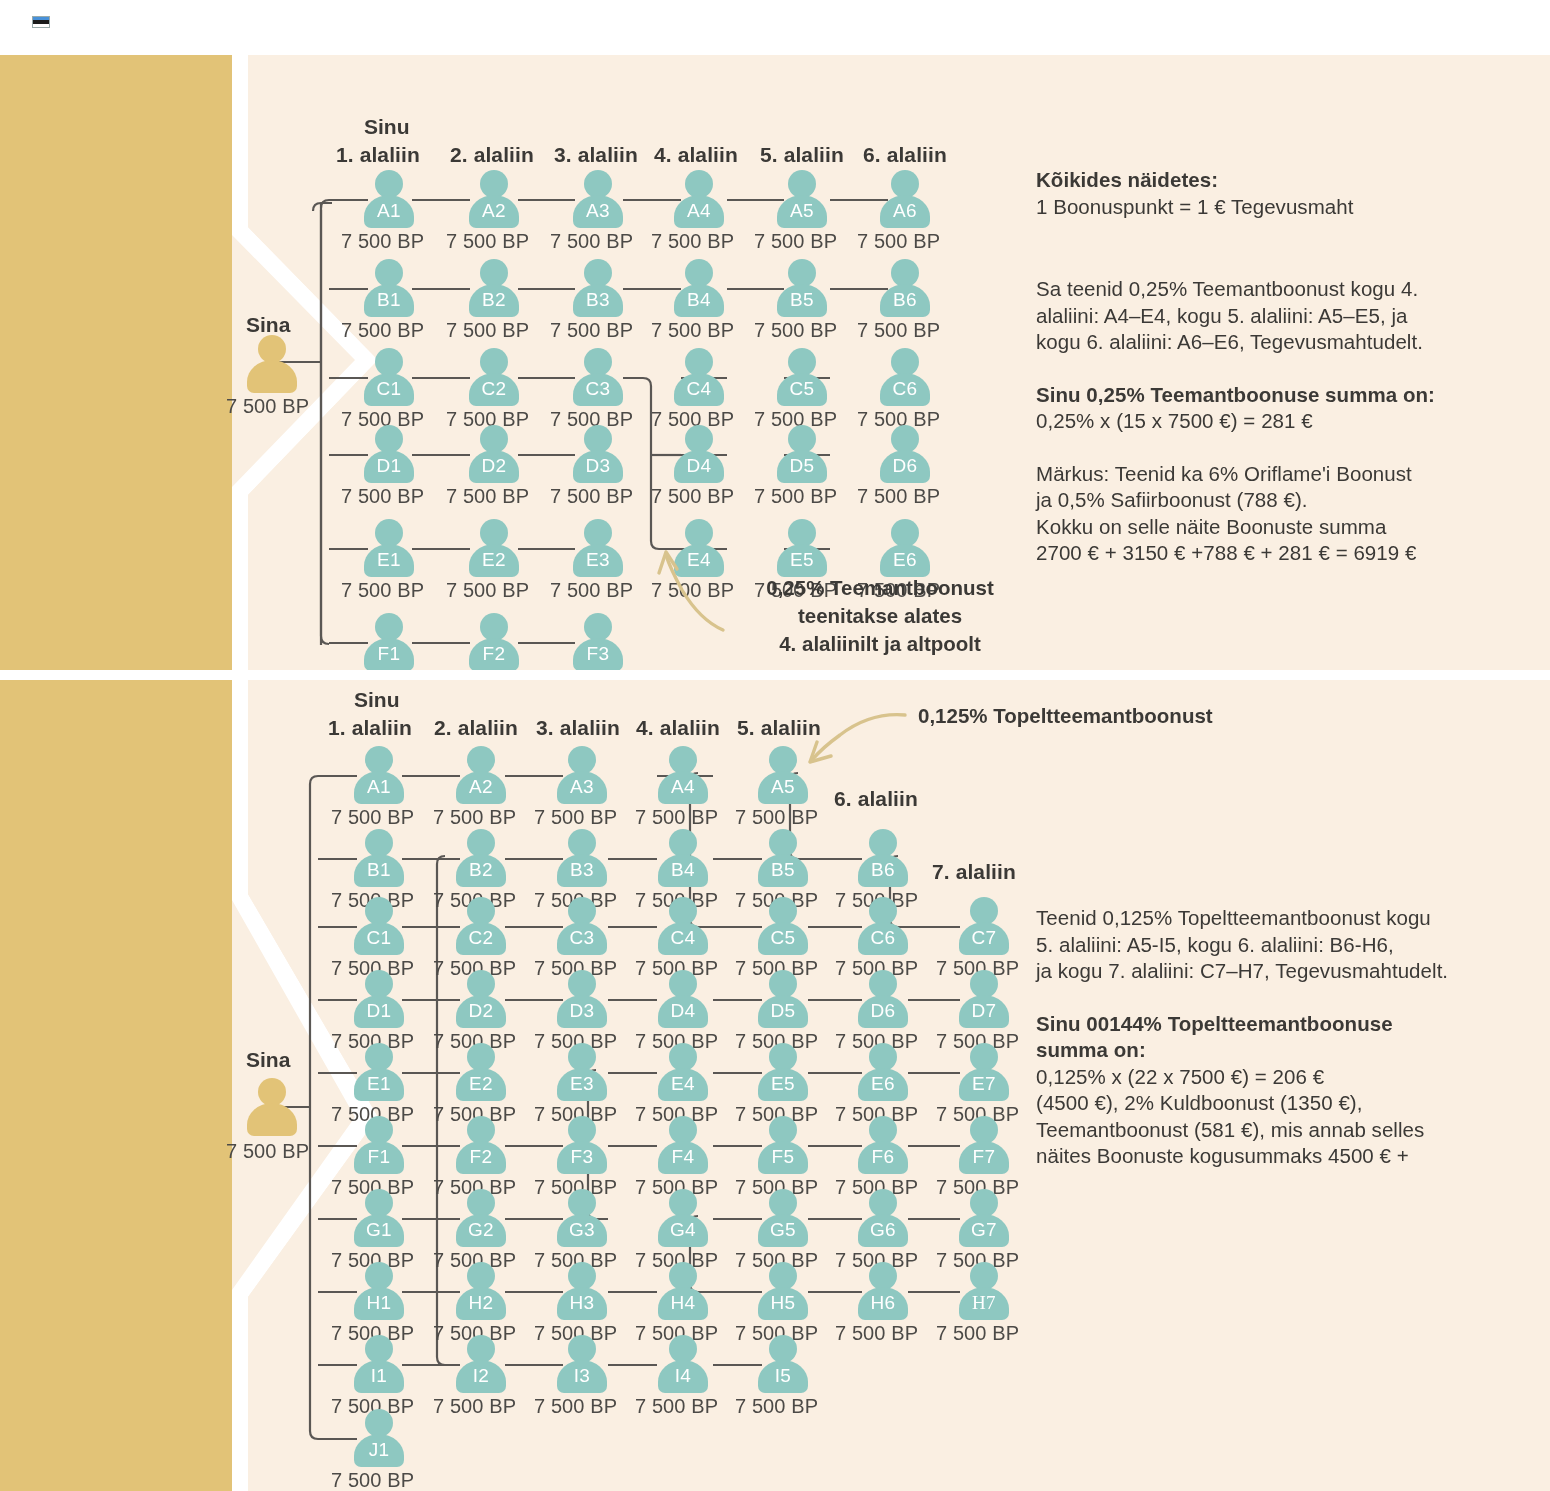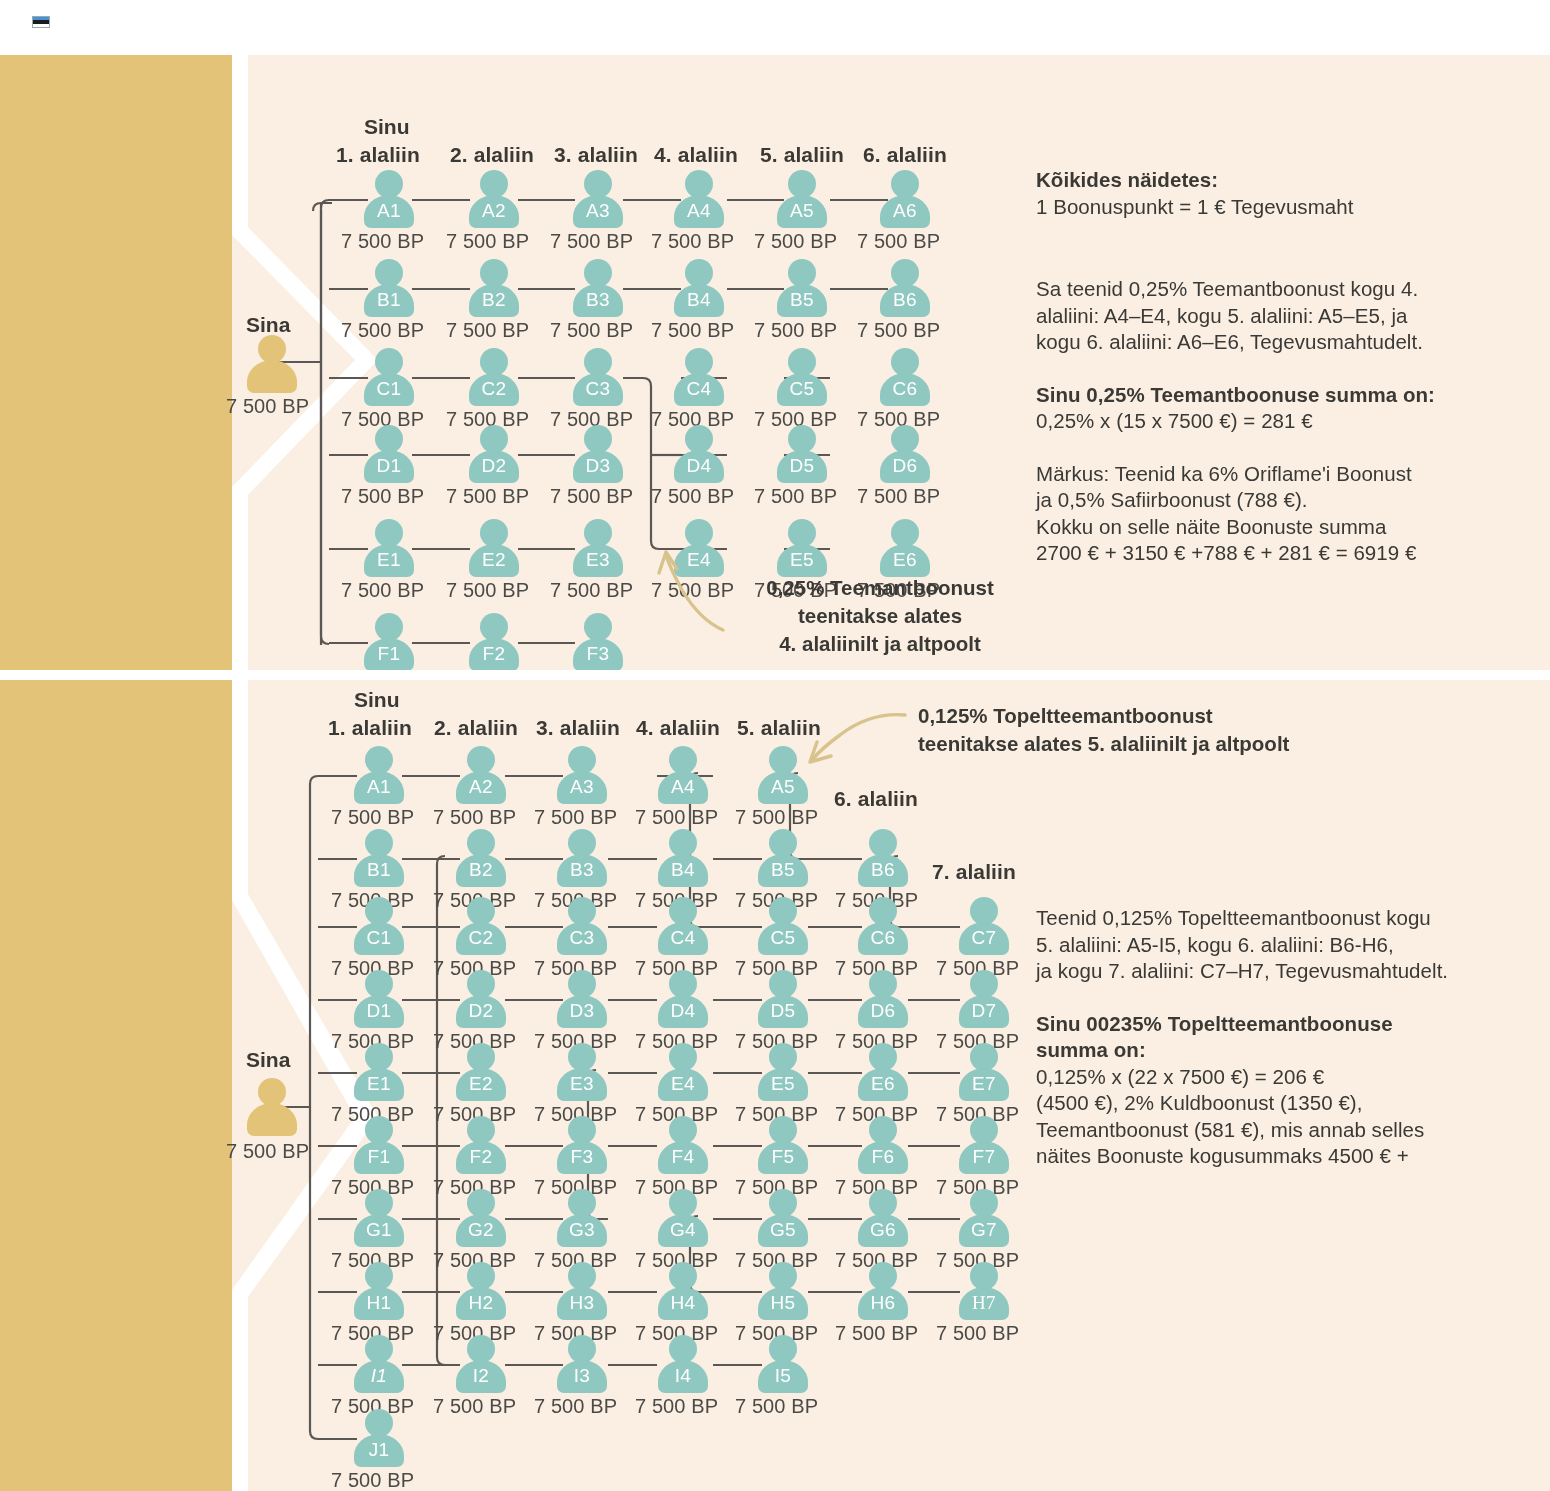--- a/index.html
+++ b/index.html
@@ -835,21 +835,21 @@
           <div class="body"></div>
           <div class="code">H6</div>
         </div>
         <div class="bp" style="left: 835px; top: 642px;">7 500 BP</div>
         <div class="node" style="left: 955px; top: 582px; font-family: Liberation Serif, serif;">
           <div class="head"></div>
           <div class="body"></div>
           <div class="code">H7</div>
         </div>
         <div class="bp" style="left: 936px; top: 642px;">7 500 BP</div>
-        <div class="node" style="left: 350px; top: 655px; font-style: italic;">
+        <div class="node" style="left: 350px; top: 655px;">
           <div class="head"></div>
           <div class="body"></div>
           <div class="code">I1</div>
         </div>
         <div class="bp" style="left: 331px; top: 715px;">7 500 BP</div>
         <div class="node" style="left: 452px; top: 655px;">
           <div class="head"></div>
           <div class="body"></div>
           <div class="code">I2</div>
         </div>
@@ -877,31 +877,30 @@
           <div class="body"></div>
           <div class="code">J1</div>
         </div>
         <div class="bp" style="left: 331px; top: 789px;">7 500 BP</div>
       </div>
 
     <div class="textblock" style="left:1036px; top:225px;">
       <p>Teenid 0,125% Topeltteemantboonust kogu</p>
       <p>5. alaliini: A5-I5, kogu 6. alaliini: B6-H6,</p>
       <p>ja kogu 7. alaliini: C7–H7, Tegevusmahtudelt.</p>
-      <p class="b sp">Sinu 00235% Topeltteemantboonuse</p>
+      <p class="b sp">Sinu 00144% Topeltteemantboonuse</p>
       <p class="b">summa on:</p>
       <p>0,125%  x  (22 x 7500 €) = 206 €</p>
       <p>(4500 €), 2% Kuldboonust (1350 €),</p>
       <p>Teemantboonust (581 €), mis annab selles</p>
       <p>näites Boonuste kogusummaks 4500 € +</p>
     </div>
 
     <svg class="lines" width="1550" height="811">
       <path d="M905,35 Q870,32 840,55 Q822,68 812,80" fill="none" stroke="#d8c38d" stroke-width="3.4" stroke-linecap="round"></path>
       <path d="M810,82 L831,76 M810,82 L817,62" fill="none" stroke="#d8c38d" stroke-width="3.4" stroke-linecap="round"></path>
     </svg>
     <div class="callout" style="left:918px; top:22px; width:450px;">
       <div>0,125% Topeltteemantboonust</div>
-      <div>teenitakse alates 5. alaliinilt ja altpoolt</div>
     </div>
   </div>
 
 </div>
 
 </body></html>

